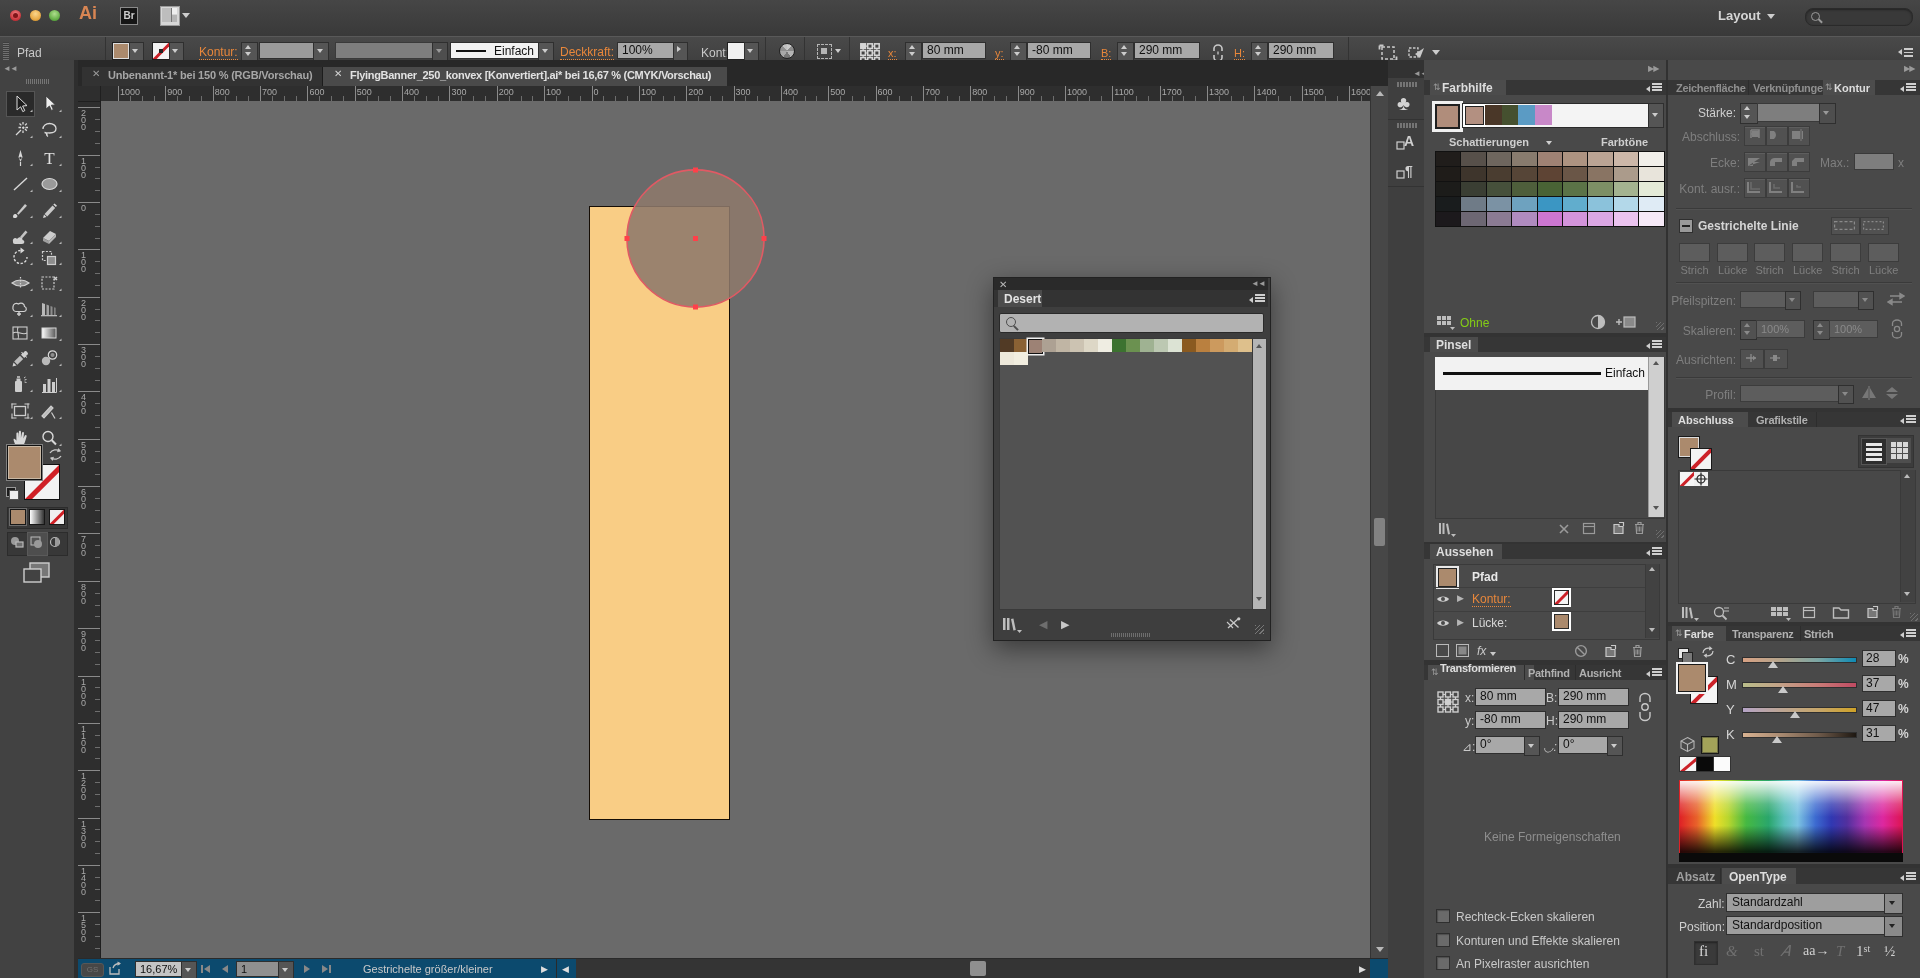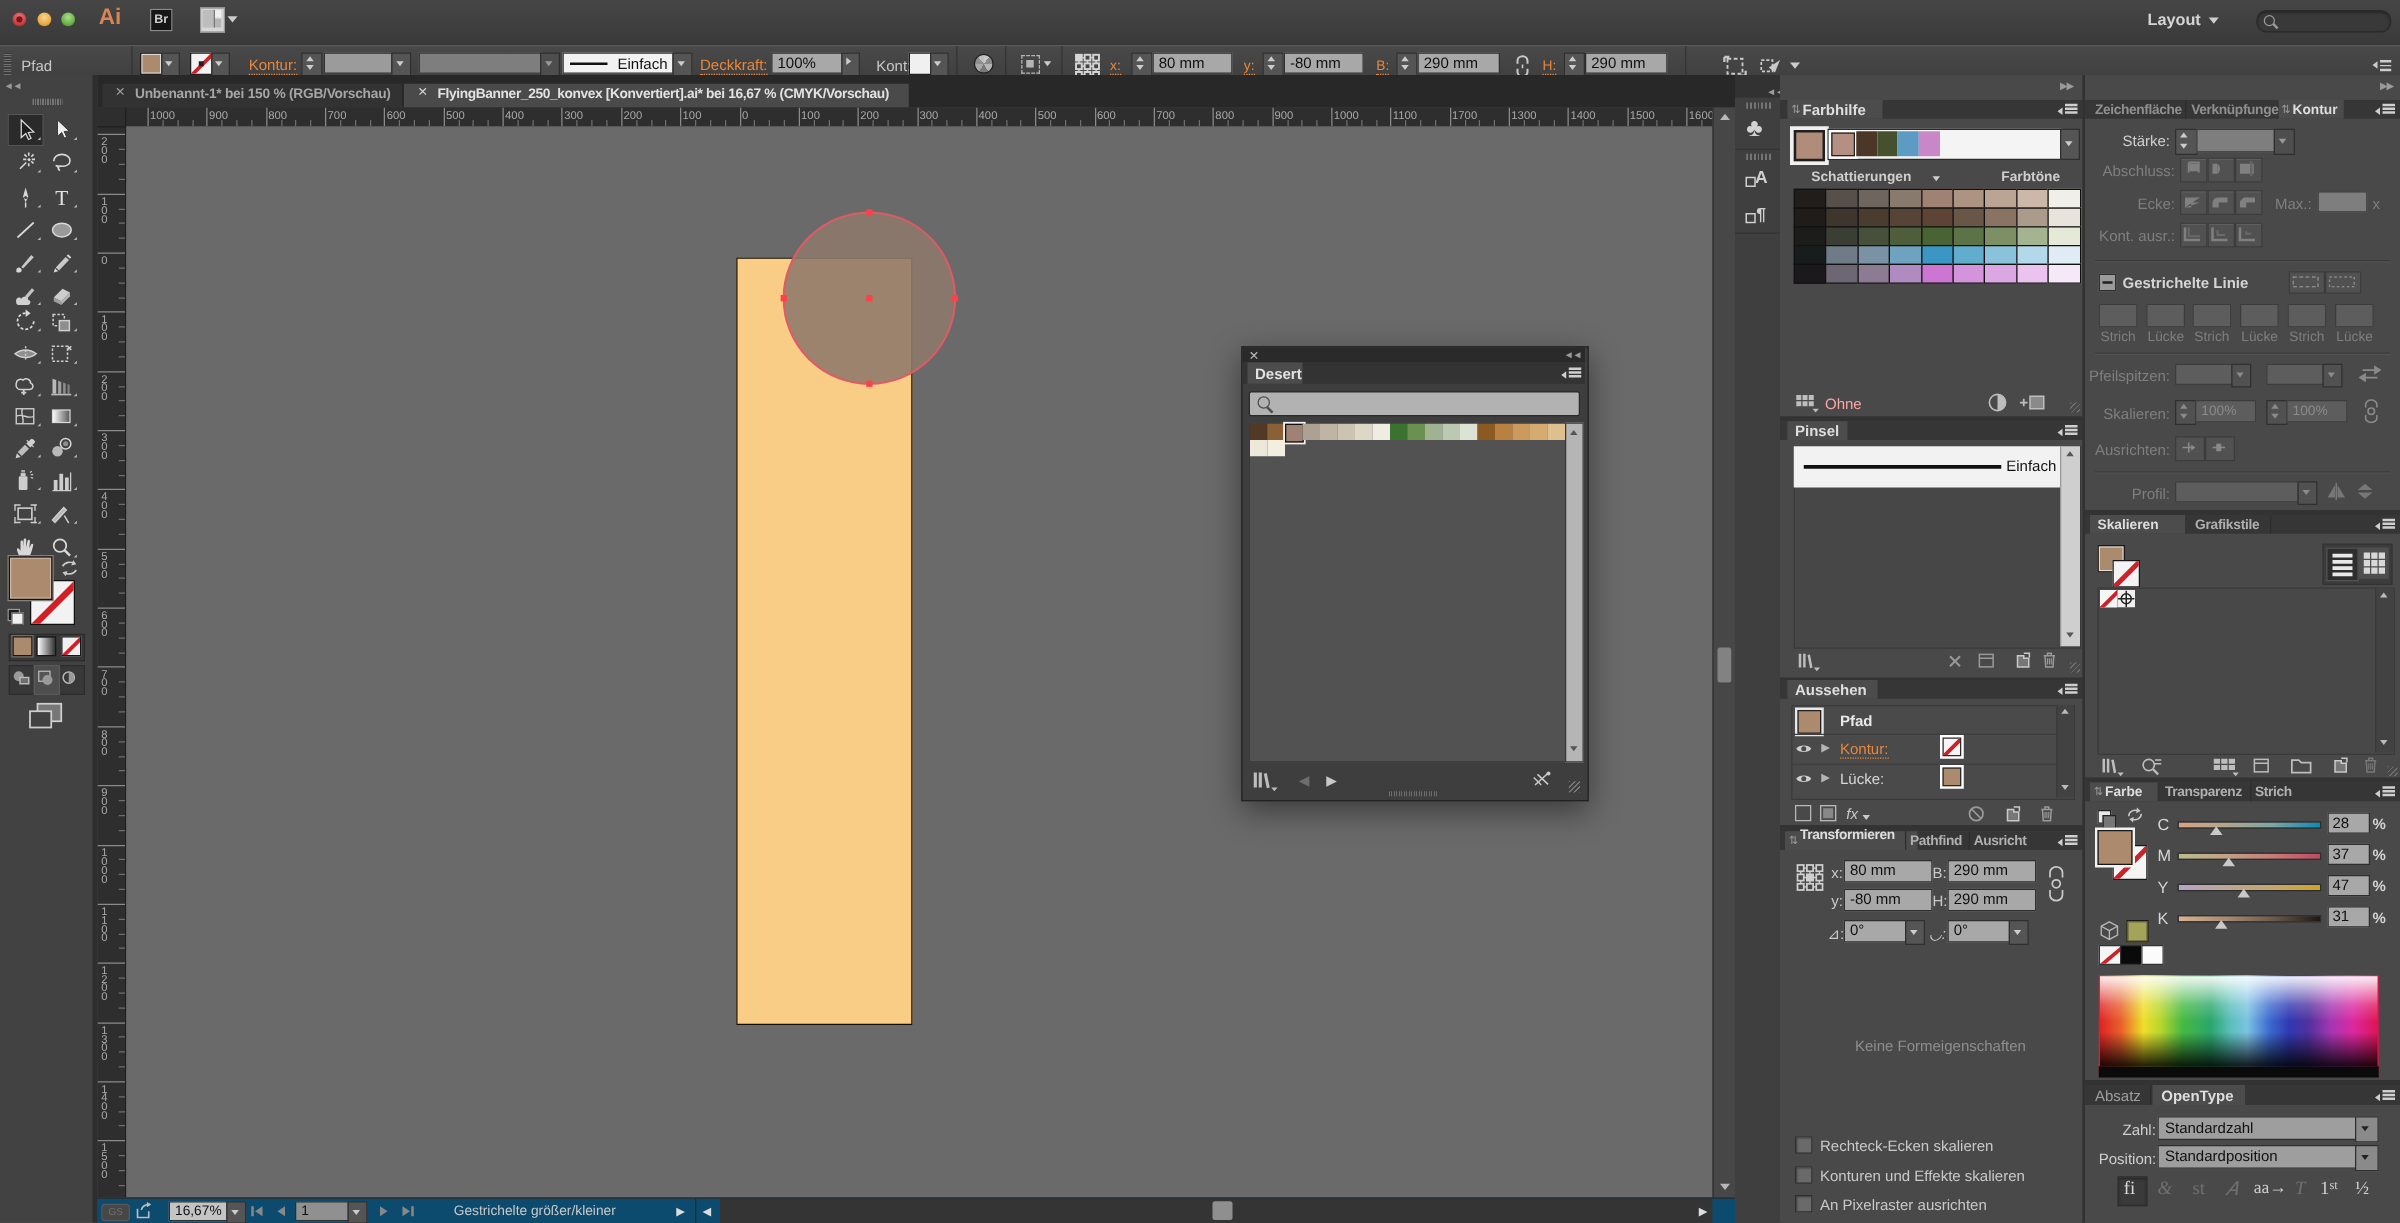--- a/index.html
+++ b/index.html
@@ -845,21 +845,21 @@
       <g fill="#bdbdbd">
         <rect x="1" y="2" width="4" height="4"></rect>
         <rect x="6" y="2" width="4" height="4"></rect>
         <rect x="11" y="2" width="4" height="4"></rect>
         <rect x="1" y="7" width="4" height="4"></rect>
         <rect x="6" y="7" width="4" height="4"></rect>
         <rect x="11" y="7" width="4" height="4"></rect>
         <path d="M14 13 L19 13 L16.5 16 Z"></path>
       </g>
     </svg>
-    <div class="ab" style="left:36px;top:256px;color:#fca5a5;font-size:12px;">Ohne</div>
+    <div class="ab" style="left:36px;top:256px;color:#84cc16;font-size:12px;">Ohne</div>
     <svg class="ab" style="left:166px;top:254px;" width="16" height="16" viewBox="0 0 16 16">
       <circle cx="8" cy="8" r="6.5" fill="none" stroke="#bdbdbd" stroke-width="1.3"></circle>
       <path d="M8 1.5 A6.5 6.5 0 0 1 8 14.5 Z M8 8 L1.5 8" fill="#bdbdbd"></path>
     </svg>
     <svg class="ab" style="left:192px;top:254px;" width="22" height="16" viewBox="0 0 22 16">
       <g fill="none" stroke="#bdbdbd" stroke-width="1.2">
         <rect x="8" y="3" width="11" height="10" fill="#8a8a8a"></rect>
         <path d="M3 5 L3 11 M0 8 L6 8" stroke-width="1.4"></path>
       </g>
     </svg>
@@ -1173,21 +1173,21 @@
       </g>
     </svg>
     <svg class="ab" style="left:216px;top:326px;" width="16" height="14" viewBox="0 0 16 14">
       <g fill="#777">
         <path d="M2 6 L14 6 L8 1 Z M2 8 L14 8 L8 13 Z"></path>
       </g>
     </svg>
     <div class="ab" style="left:0;top:348px;width:252px;height:4px;background:#333;"></div>
     <div class="ab" style="left:0;top:352px;width:252px;height:15px;background:#363636;"></div>
     <div class="ab" style="left:4px;top:352px;width:76px;height:15px;background:#4c4c4c;"></div>
-    <div class="ab" style="left:10px;top:354px;color:#dedede;font-size:11px;font-weight:bold;">Skalieren</div>
+    <div class="ab" style="left:10px;top:354px;color:#dedede;font-size:11px;font-weight:bold;">Abschluss</div>
     <div class="ab" style="left:88px;top:354px;color:#b0b0b0;font-size:11px;font-weight:bold;letter-spacing:-0.2px;">Grafikstile</div>
     <div class="ab" style="left:148px;top:352px;width:1px;height:15px;background:#2d2d2d;"></div>
     <div class="ab arr" style="left:232px;top:358px;border-top:3px solid transparent;border-bottom:3px solid transparent;border-right:4px solid #cfcfcf;"></div>
     <div class="ab" style="left:238px;top:355px;width:10px;height:1.5px;background:#cfcfcf;"></div>
     <div class="ab" style="left:238px;top:358px;width:10px;height:1.5px;background:#cfcfcf;"></div>
     <div class="ab" style="left:238px;top:361px;width:10px;height:1.5px;background:#cfcfcf;"></div>
     <div class="ab" style="left:10px;top:376px;width:20px;height:20px;background:#ab8a6d;border:1px solid #191919;box-shadow:inset 0 0 0 1px #ddd;"></div>
     <div class="ab" style="left:22px;top:388px;width:20px;height:20px;background:#f3f3f3;border:1px solid #191919;overflow:hidden;">
       <div class="ab" style="left:-4px;top:8px;width:30px;height:4px;background:#cc2128;transform:rotate(-45deg);"></div>
     </div>
@@ -1325,21 +1325,21 @@
     <div class="ab" style="left:11px;top:696px;width:16px;height:14px;background:#f5f5f5;border:1px solid #333;overflow:hidden;">
       <div class="ab" style="left:-3px;top:6px;width:26px;height:2.5px;background:#cc2128;transform:rotate(-40deg);"></div>
     </div>
     <div class="ab" style="left:28px;top:696px;width:16px;height:14px;background:#0a0a0a;border:1px solid #333;"></div>
     <div class="ab" style="left:45px;top:696px;width:16px;height:14px;background:#fbfbfb;border:1px solid #333;"></div>
     <div class="ab" style="left:11px;top:720px;width:224px;height:81px;background:linear-gradient(90deg,#de1f26 0%,#e8622a 8%,#efdf28 16%,#b8d62e 22%,#46b942 30%,#2aa66c 40%,#5abfbb 47%,#7cc3e2 53%,#3c6ad0 61%,#3038b2 68%,#52309e 75%,#a636b2 83%,#dd28a0 91%,#dd1450 100%);"></div>
     <div class="ab" style="left:12px;top:721px;width:222px;height:72px;background:linear-gradient(rgba(255,255,255,0.92),rgba(255,255,255,0.2) 32%,rgba(255,255,255,0) 50%,rgba(0,0,0,0) 62%,rgba(0,0,0,0.82) 98%);"></div>
     <div class="ab" style="left:11px;top:793px;width:224px;height:9px;background:#0a0a0a;"></div>
     <div class="ab" style="left:0;top:804px;width:252px;height:4px;background:#333;"></div>
     <div class="ab" style="left:0;top:808px;width:252px;height:16px;background:#363636;"></div>
-    <div class="ab" style="left:8px;top:810px;color:#9f9f9f;font-size:12px;font-weight:normal;">Absatz</div>
+    <div class="ab" style="left:8px;top:810px;color:#9f9f9f;font-size:12px;font-weight:bold;">Absatz</div>
     <div class="ab" style="left:52px;top:808px;width:1px;height:16px;background:#2d2d2d;"></div>
     <div class="ab" style="left:54px;top:808px;width:74px;height:16px;background:#4c4c4c;"></div>
     <div class="ab" style="left:61px;top:810px;color:#dedede;font-size:12px;font-weight:bold;">OpenType</div>
     <div class="ab arr" style="left:232px;top:815px;border-top:3px solid transparent;border-bottom:3px solid transparent;border-right:4px solid #cfcfcf;"></div>
     <div class="ab" style="left:238px;top:812px;width:10px;height:1.5px;background:#cfcfcf;"></div>
     <div class="ab" style="left:238px;top:815px;width:10px;height:1.5px;background:#cfcfcf;"></div>
     <div class="ab" style="left:238px;top:818px;width:10px;height:1.5px;background:#cfcfcf;"></div>
     <div class="ab" style="left:30px;top:837px;color:#cfcfcf;font-size:12px;">Zahl:</div>
     <div class="ab" style="left:58px;top:833px;width:158px;height:17px;background:#9e9e9e;border:1px solid #2f2f2f;color:#111;font-size:12px;line-height:17px;padding-left:5px;">Standardzahl</div>
     <div class="ab" style="left:216px;top:833px;width:17px;height:19px;background:#8a8a8a;border:1px solid #2f2f2f;"></div>

